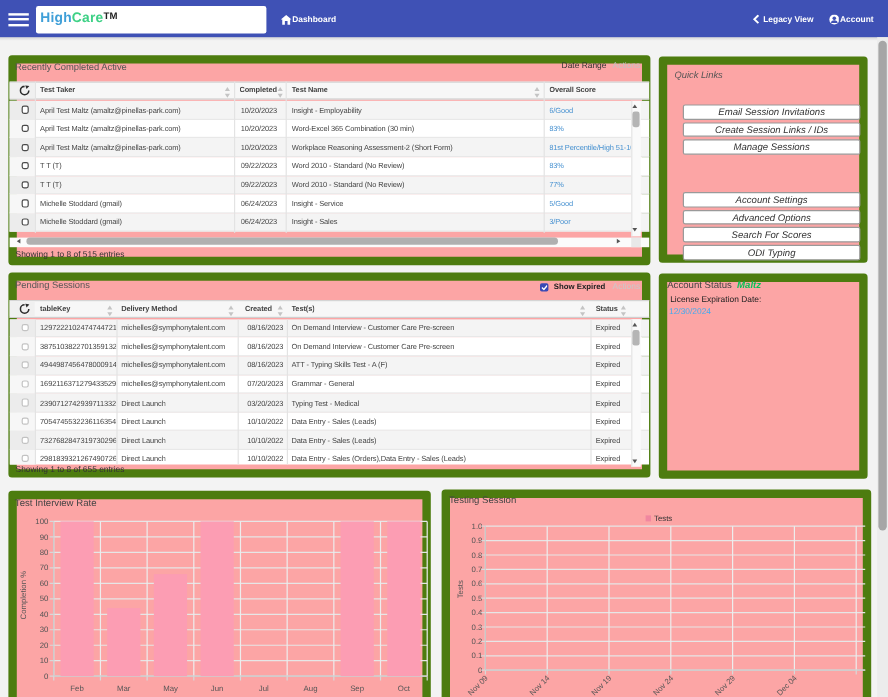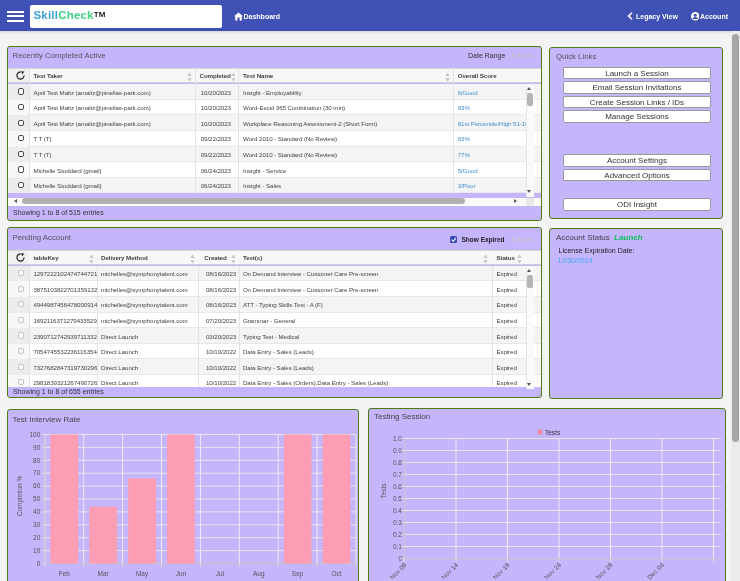--- a/index.html
+++ b/index.html
@@ -1,18 +1,18 @@
 <!DOCTYPE html>
 <html><head><meta charset="utf-8"><title>Dashboard</title>
 <style>
 *{margin:0;padding:0;box-sizing:border-box;}
 html,body{width:740px;height:581px;overflow:hidden;}
 body{font-family:"Liberation Sans",sans-serif;background:#f3f3f3;position:relative;}
 .abs{position:absolute;}
-.panel{position:absolute;background:#c4b5fd;border:1px solid #4d7c0f;border-radius:3px;}
+.panel{position:absolute;background:#fca5a5;border:7px solid #4d7c0f;border-radius:3px;font-style:italic;}
 .ptitle{position:absolute;font-size:7.8px;color:#555;}
 .hdrtxt{font-weight:bold;font-size:6px;letter-spacing:-0.05px;color:#333;}
 .cell{position:absolute;font-size:6.2px;letter-spacing:-0.08px;color:#444;white-space:nowrap;overflow:hidden;}
 .score{color:#4590d0;}
 .vline{position:absolute;width:1px;background:#e3e3e3;}
 .cb{position:absolute;width:6.3px;height:6.3px;border:1px solid #4a4a4a;border-radius:2px;background:#fff;}
 .cb2{position:absolute;width:6.3px;height:6.3px;border:1px solid #c2c2c2;border-radius:2px;background:#fff;}
 .sort{position:absolute;width:5px;height:10px;}
 .btn{position:absolute;left:13px;width:148px;height:12.8px;border:1px solid #9a9a9a;border-radius:2px;background:#fff;
  font-size:8px;color:#333;text-align:center;line-height:12.4px;}
@@ -21,21 +21,21 @@
 .arrL{width:0;height:0;border-top:2.5px solid transparent;border-bottom:2.5px solid transparent;border-right:3.5px solid #555;position:absolute;}
 .arrR{width:0;height:0;border-top:2.5px solid transparent;border-bottom:2.5px solid transparent;border-left:3.5px solid #555;position:absolute;}
 </style></head>
 <body>
 <div class="abs" style="left:0;top:0;width:740px;height:31px;background:#3f51b5;"></div>
 <div class="abs" style="left:0;top:31px;width:740px;height:3px;background:linear-gradient(rgba(80,80,95,0.18),rgba(0,0,0,0));"></div>
 <div class="abs" style="left:7px;top:10.5px;width:17px;height:2px;background:#fff;"></div>
 <div class="abs" style="left:7px;top:15px;width:17px;height:2px;background:#fff;"></div>
 <div class="abs" style="left:7px;top:19.5px;width:17px;height:2px;background:#fff;"></div>
 <div class="abs" style="left:29.5px;top:4.5px;width:192px;height:23px;background:#fff;border-radius:2px;"></div>
-<div class="abs" style="left:33.5px;top:9px;font-size:11.5px;font-weight:bold;letter-spacing:0.2px;"><span style="color:#3f9fd8;">Skill</span><span style="color:#3ed186;">Check</span><span style="color:#222;font-size:8px;vertical-align:2px;">TM</span></div>
+<div class="abs" style="left:33.5px;top:9px;font-size:11.5px;font-weight:bold;letter-spacing:0.2px;"><span style="color:#3f9fd8;">High</span><span style="color:#3ed186;">Care</span><span style="color:#222;font-size:8px;vertical-align:2px;">TM</span></div>
 <svg class="abs" style="left:233.5px;top:11.5px;" width="9" height="9" viewBox="0 0 9 9">
     <path d="M4.5 0.4 L9 4.2 L7.8 4.2 L7.8 8.6 L5.6 8.6 L5.6 5.6 L3.4 5.6 L3.4 8.6 L1.2 8.6 L1.2 4.2 L0 4.2 Z" fill="#fff"></path>
   </svg>
 <div class="abs" style="left:243.5px;top:12.7px;font-size:7px;font-weight:bold;color:#fff;">Dashboard</div>
 <svg class="abs" style="left:627px;top:12px;" width="6" height="8" viewBox="0 0 6 8">
     <path d="M5 0.7 L1.6 4 L5 7.3" stroke="#fff" stroke-width="1.6" fill="none"></path>
   </svg>
 <div class="abs" style="left:636px;top:12.7px;font-size:7px;font-weight:bold;color:#fff;">Legacy View</div>
 <svg class="abs" style="left:690.5px;top:12px;" width="8.5" height="8.5" viewBox="0 0 17 17">
     <circle cx="8.5" cy="8.5" r="8.5" fill="#fff"></circle>
@@ -130,30 +130,30 @@
 <div class="arrD" style="left:527.2px;top:190px;"></div>
 <div class="abs" style="left:527px;top:93px;width:5.5px;height:13px;background:#b5b5b5;border-radius:2px;"></div>
 <div class="abs" style="left:8px;top:197.5px;width:533px;height:8px;background:#fbfbfb;"></div>
 <div class="arrL" style="left:14px;top:199px;"></div>
 <div class="arrR" style="left:514px;top:199px;"></div>
 <div class="abs" style="left:21.5px;top:198.2px;width:443px;height:6.2px;background:#b0b0b0;border-radius:3px;"></div>
 <div class="abs" style="left:525.5px;top:197.5px;width:8.5px;height:8px;background:#e8e8e8;"></div>
 <div class="abs" style="left:13px;top:209.2px;font-size:7px;color:#333;">Showing 1 to 8 of 515 entries</div>
 <div class="panel" style="left:549px;top:46.5px;width:174px;height:172px;">
 <div class="ptitle" style="left:6px;top:4.5px;">Quick Links</div>
-<div class="btn" style="top:19.0px;">Launch a Session</div>
 <div class="btn" style="top:33.6px;">Email Session Invitations</div>
 <div class="btn" style="top:62.8px;">Manage Sessions</div>
 <div class="btn" style="top:48.2px;">Create Session Links / IDs</div>
 <div class="btn" style="top:121.2px;">Advanced Options</div>
 <div class="btn" style="top:106.6px;">Account Settings</div>
-<div class="btn" style="top:150.4px;">ODI Insight</div>
+<div class="btn" style="top:135.8px;">Search For Scores</div>
+<div class="btn" style="top:150.4px;">ODI Typing</div>
 </div>
 <div class="panel" style="left:7px;top:227px;width:535px;height:171px;"></div>
-<div class="ptitle" style="left:12.5px;top:232.5px;">Pending Account</div>
+<div class="ptitle" style="left:12.5px;top:232.5px;">Pending Sessions</div>
 <div class="abs" style="left:449.5px;top:235.5px;width:7.6px;height:7.6px;background:#3949b5;border-radius:1.5px;"></div>
 <svg class="abs" style="left:450.5px;top:236.8px;" width="5.6" height="5.2" viewBox="0 0 10 9">
     <path d="M1 4.5 L4 7.5 L9 1.5" stroke="#fff" stroke-width="2" fill="none"></path>
   </svg>
 <div class="abs" style="left:461.5px;top:235.8px;font-size:6.5px;font-weight:bold;color:#222;">Show Expired</div>
 <div class="abs" style="left:510.5px;top:236px;font-size:7px;color:#c9c9c9;">Actions</div>
 <div class="abs" style="left:8px;top:249.5px;width:533px;height:15.5px;background:#f7f7f7;border-top:1px solid #d5d5d5;border-bottom:1px solid #cfcfcf;"></div>
 <div class="abs" style="left:8px;top:250.5px;width:21px;height:13.8px;background:#f0f0f0;"></div>
 <svg class="abs" style="left:16px;top:253px;" width="9" height="9" viewBox="0 0 18 18">
     <path d="M9 2 a7 7 0 1 0 7 7" stroke="#2b2b2b" stroke-width="2.6" fill="none"></path>
@@ -255,21 +255,21 @@
 <div class="vline" style="left:190.3px;top:0px;height:123.5px;"></div>
 <div class="vline" style="left:230.5px;top:0px;height:123.5px;"></div>
 <div class="vline" style="left:484px;top:0px;height:123.5px;"></div>
 </div>
 <div class="abs" style="left:525.5px;top:266px;width:8.5px;height:123px;background:#fafafa;border-left:1px solid #e4e4e4;"></div>
 <div class="arrU" style="left:527.2px;top:269px;"></div>
 <div class="arrD" style="left:527.2px;top:382.5px;"></div>
 <div class="abs" style="left:527px;top:275px;width:5.5px;height:13px;background:#b5b5b5;border-radius:2px;"></div>
 <div class="abs" style="left:13px;top:387.8px;font-size:7px;color:#333;">Showing 1 to 8 of 655 entries</div>
 <div class="panel" style="left:549px;top:228px;width:174px;height:171px;"></div>
-<div class="abs" style="left:556px;top:233px;font-size:8px;color:#444;">Account Status&nbsp;&nbsp;<span style="color:#0dc058;font-weight:bold;font-style:italic;">Launch</span></div>
+<div class="abs" style="left:556px;top:233px;font-size:8px;color:#444;">Account Status&nbsp;&nbsp;<span style="color:#0dc058;font-weight:bold;font-style:italic;">Maltz</span></div>
 <div class="abs" style="left:558.5px;top:247px;font-size:7px;color:#222;">License Expiration Date:</div>
 <div class="abs" style="left:557.5px;top:256.5px;font-size:7px;color:#41aaf0;">12/30/2024</div>
 <div class="panel" style="left:6.5px;top:408.5px;width:352px;height:180px;"></div>
 <div class="abs" style="left:12.4px;top:414.5px;font-size:8px;color:#444;">Test Interview Rate</div>
 <svg class="abs" style="left:7.5px;top:409.5px;" width="350" height="171" viewBox="0 0 350 171">
     <line x1="36.8" y1="153.5" x2="348.0" y2="153.5" stroke="#e6e6e6" stroke-width="1"></line>
     <text x="32.3" y="155.7" font-size="6.5" fill="#555" text-anchor="end" font-family="Liberation Sans">0</text>
     <line x1="36.8" y1="140.6" x2="348.0" y2="140.6" stroke="#e6e6e6" stroke-width="1"></line>
     <text x="32.3" y="142.8" font-size="6.5" fill="#555" text-anchor="end" font-family="Liberation Sans">10</text>
     <line x1="36.8" y1="127.7" x2="348.0" y2="127.7" stroke="#e6e6e6" stroke-width="1"></line>

